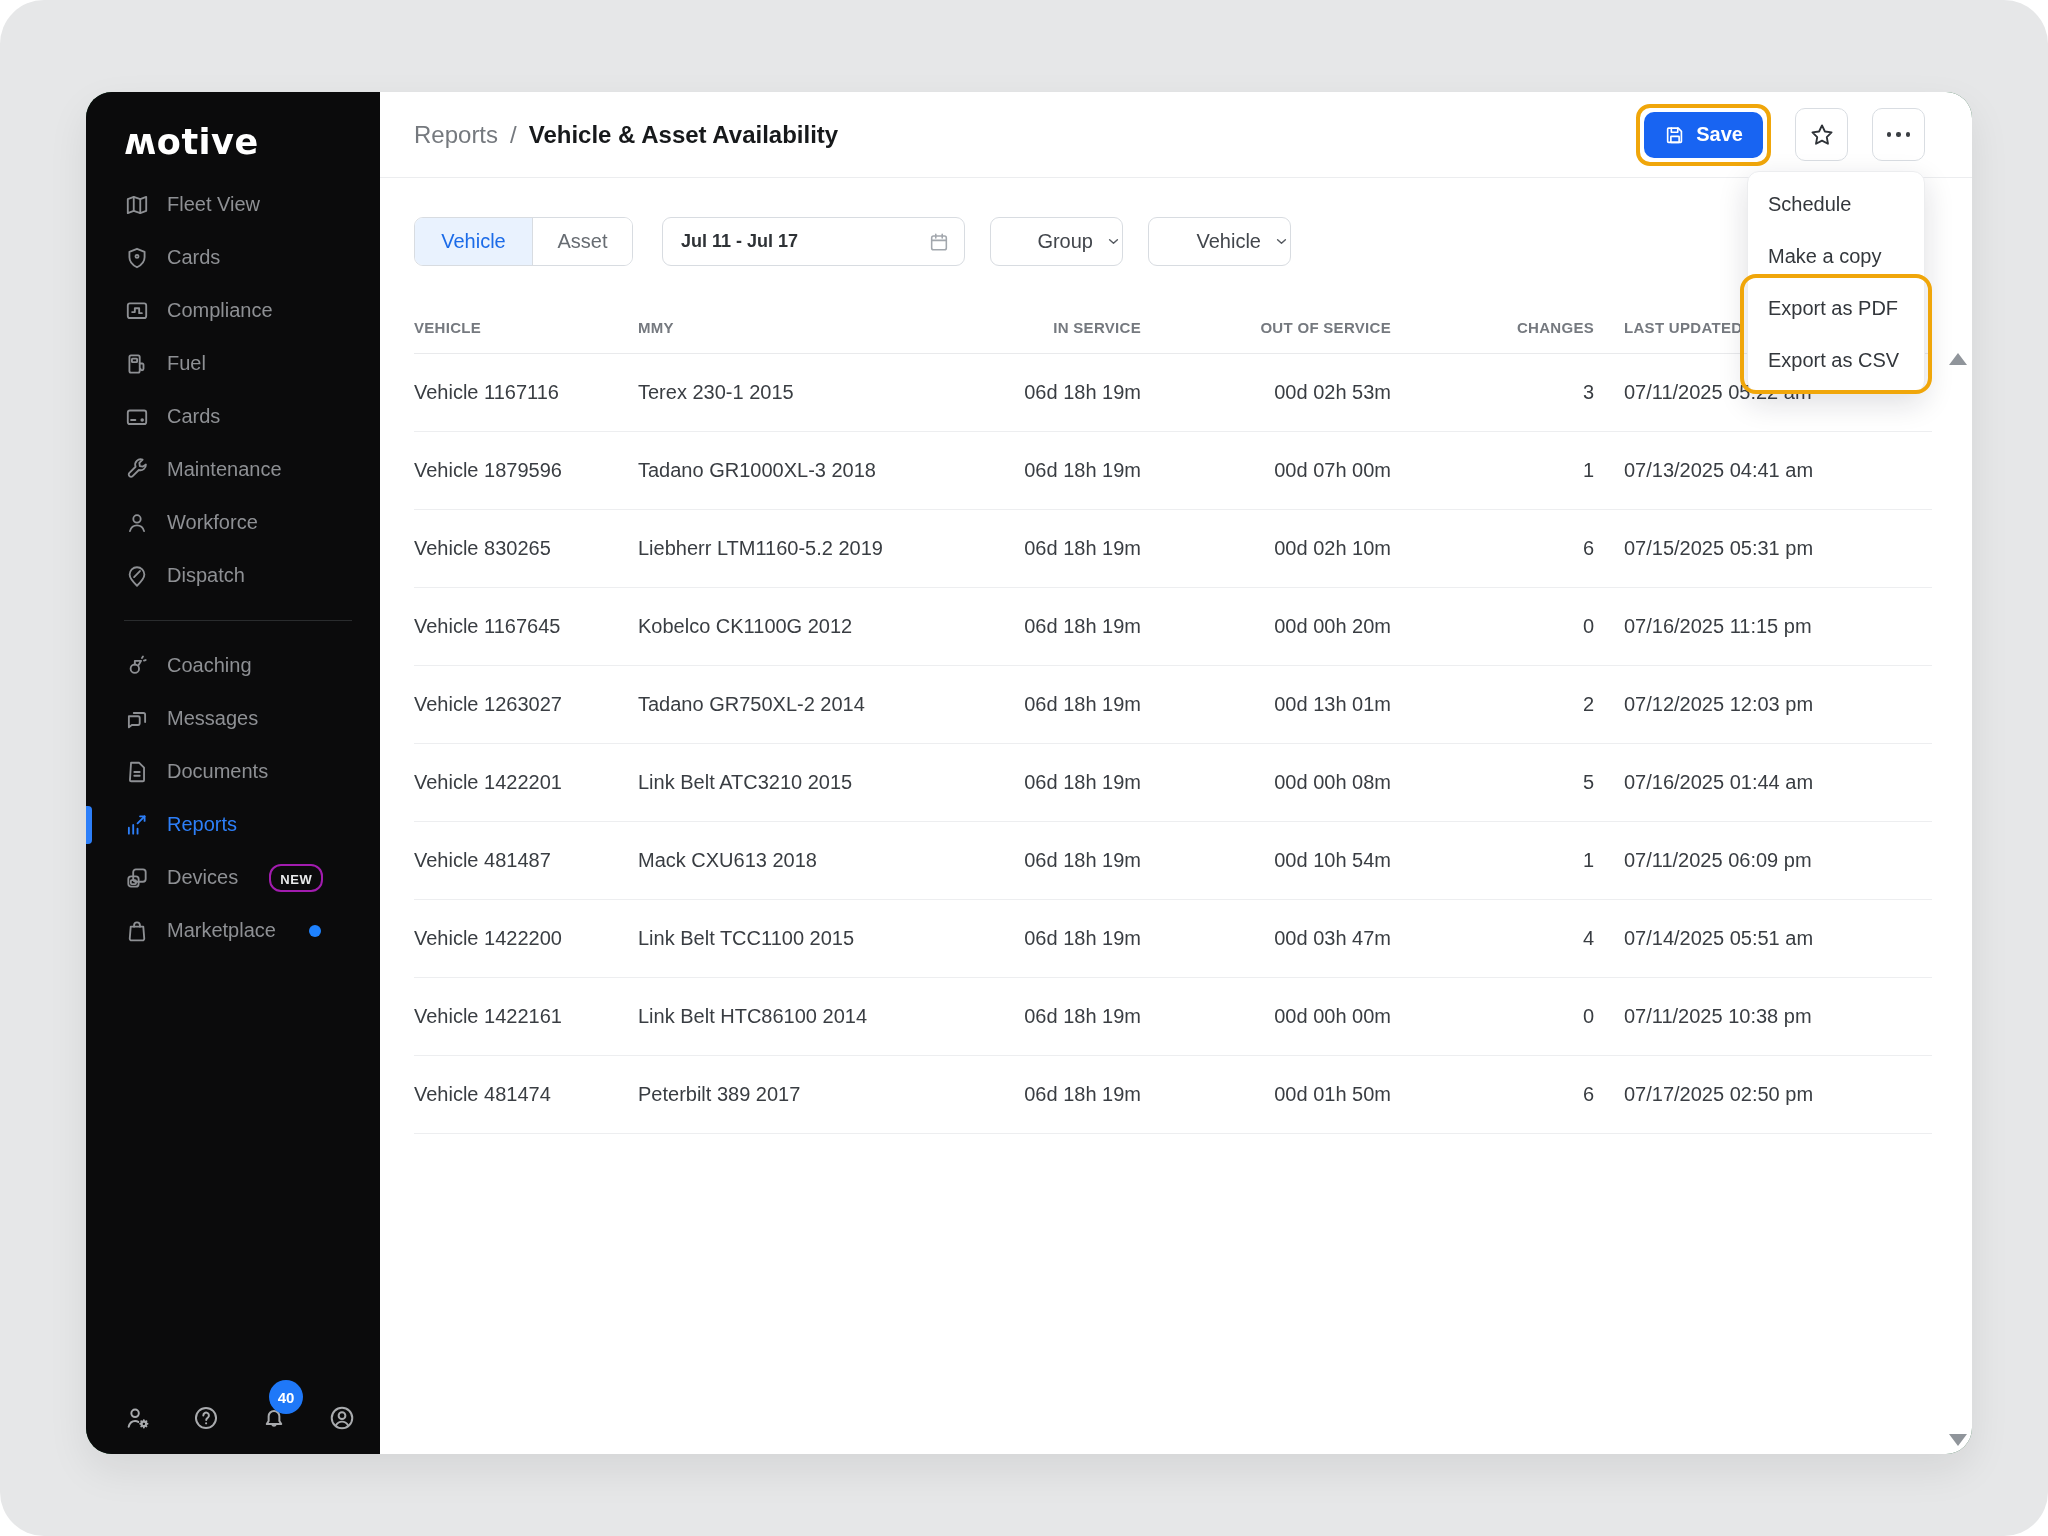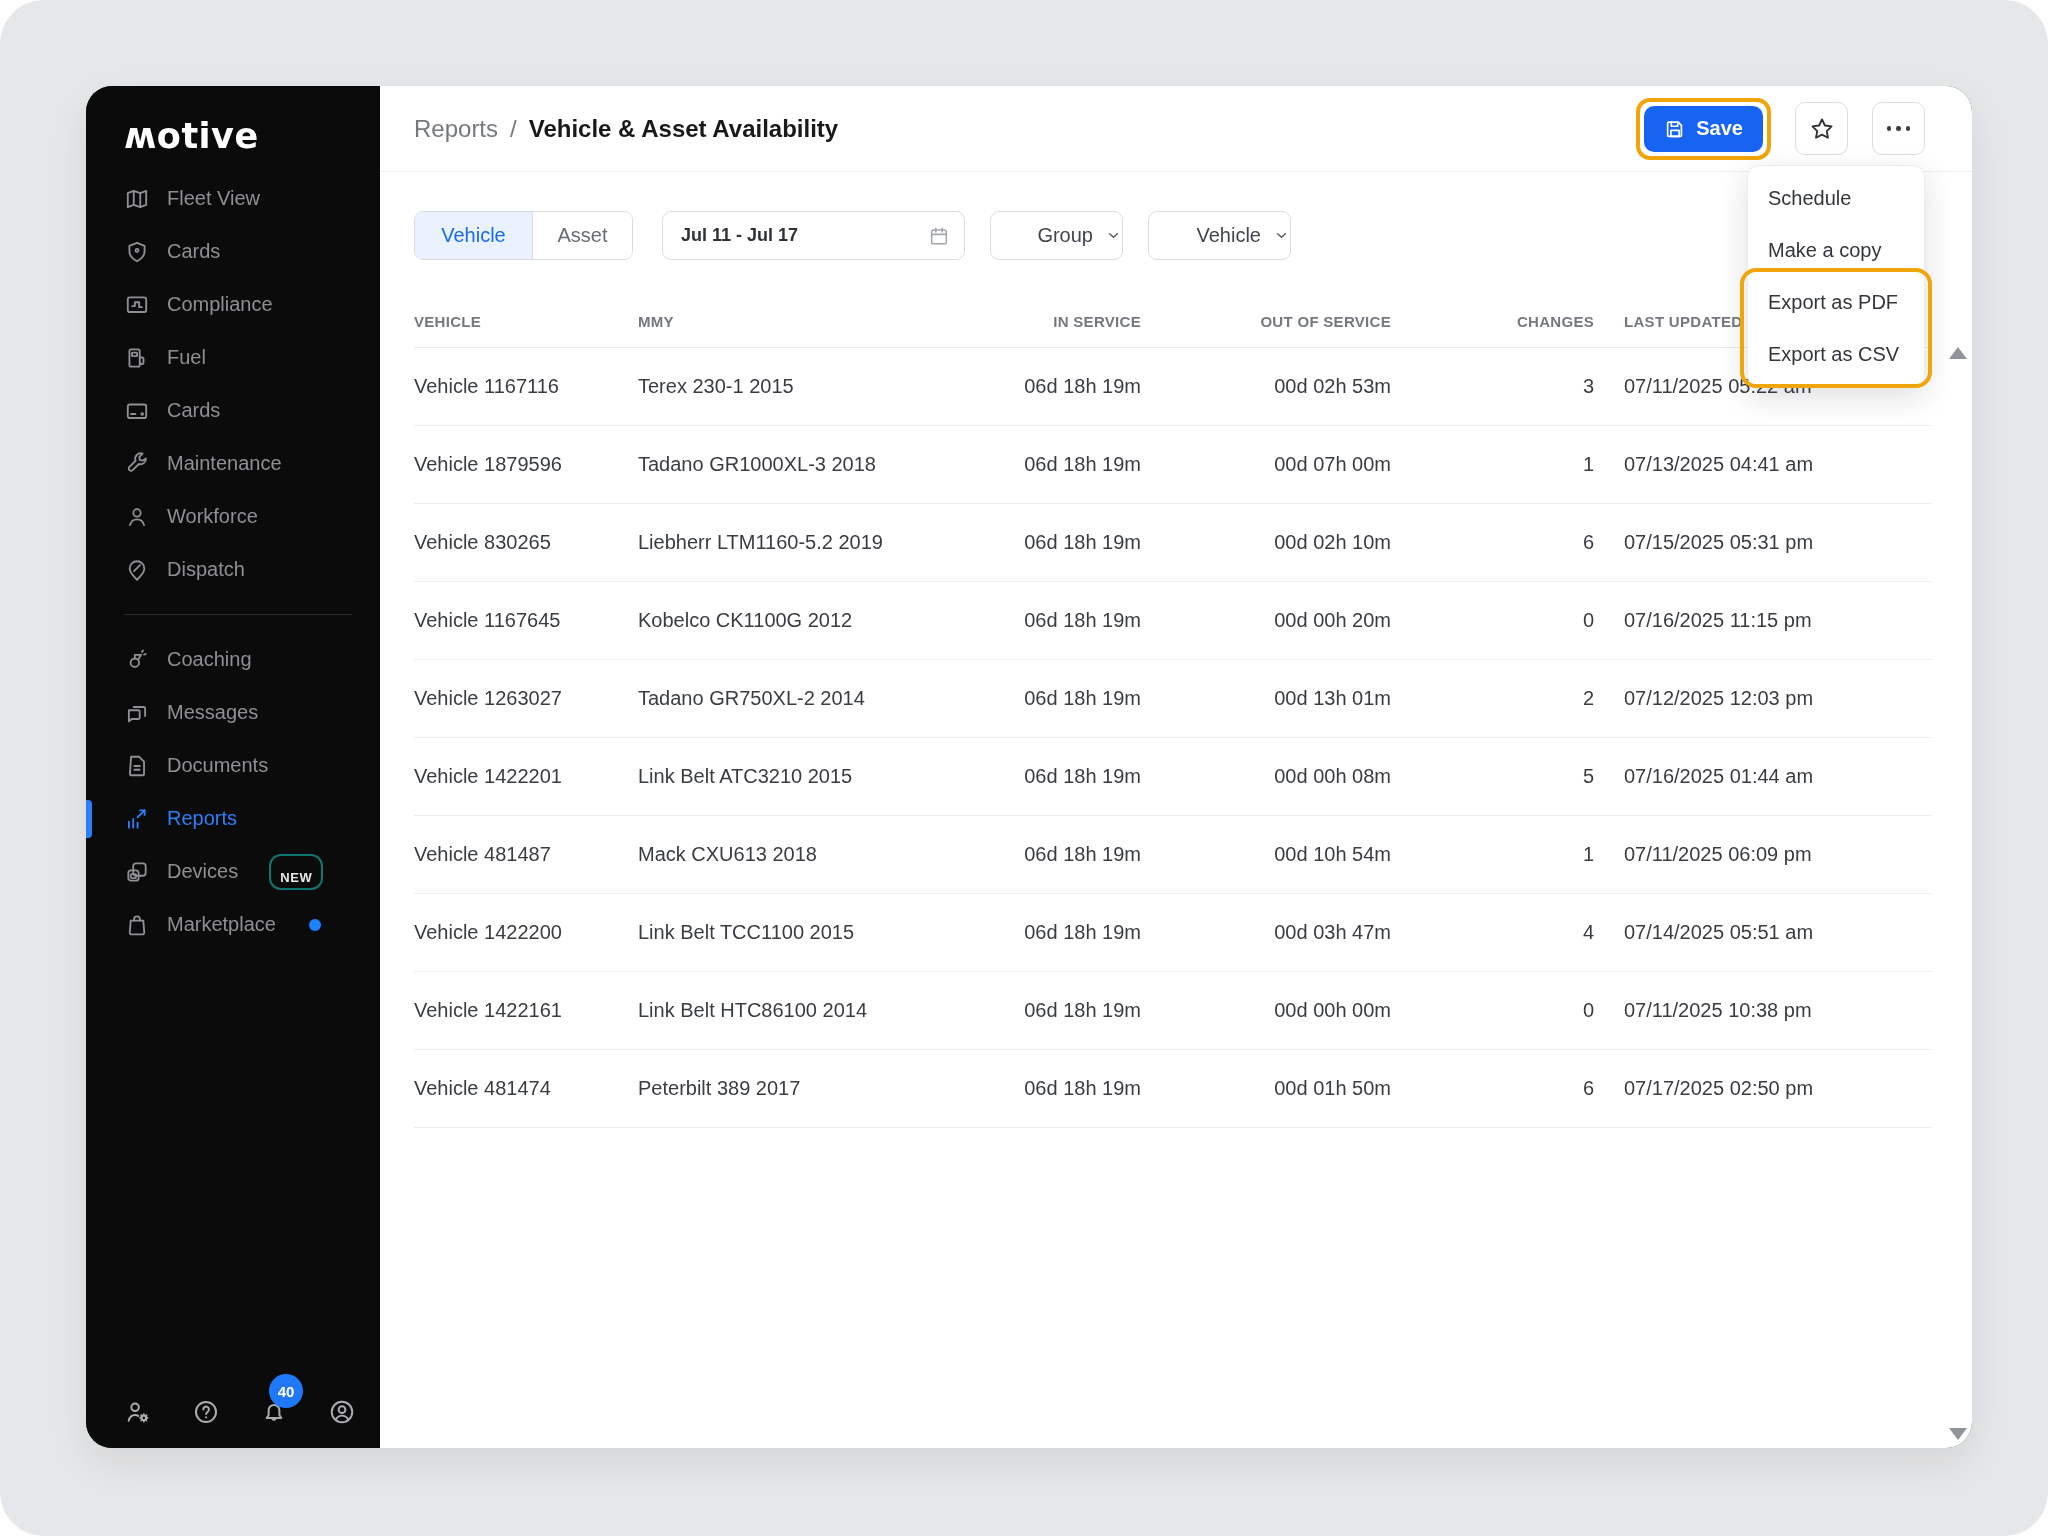--- a/index.html
+++ b/index.html
@@ -1,37 +1,37 @@
 <!DOCTYPE html>
 <html><head>
 <meta charset="utf-8">
 <style>
   * { margin:0; padding:0; box-sizing:border-box; }
   html,body { background:#fff; }
   body { font-family:"Liberation Sans", sans-serif; }
   .canvas { position:relative; width:2048px; height:1536px; background:#E6E7E8; border-radius:44px; overflow:hidden; }
 
   
-  .card { position:absolute; left:86px; top:86px; width:1886px; height:1362px;
+  .card { position:absolute; left:86px; top:92px; width:1886px; height:1362px;
           background:#14532d; border-radius:26px; overflow:hidden; display:flex;
           box-shadow:0 16px 40px rgba(0,0,0,.08); }
 
   
   .sidebar { position:relative; width:294px; flex:0 0 294px; background:#0B0B0C; color:#8E9094; }
   .logo { padding:30px 0 0 38px; height:66px; font-family:"DejaVu Sans", sans-serif;
           font-size:35px; font-weight:700; color:#FFFFFF; letter-spacing:.5px; }
   .nav { margin-top:20px; }
   .nav-item { position:relative; height:53px; display:flex; align-items:center; gap:17px;
               padding-left:38px; font-size:20px; color:#8E9094; cursor:pointer; }
   .nav-item .nicon { width:26px; height:26px; flex:0 0 26px; display:flex; align-items:center; justify-content:center; }
   .nav-item.active { color:#2D7FF9; }
   .nav-item.active .abar { position:absolute; left:0; top:50%; margin-top:-19px; width:6px; height:38px;
                            background:#2D7FF9; border-radius:0 4px 4px 0; }
   .nav-divider { height:1px; background:#2A2C2E; margin:18px 28px 18px 38px; }
-  .badge-new { margin-left:14px; border:2px solid #0f766e; border-radius:12px; padding:14px 9px 3px;
+  .badge-new { margin-left:14px; border:2px solid #a21caf; border-radius:12px; padding:6px 9px 3px;
                font-size:13px; font-weight:700; letter-spacing:.6px; color:#E9EAEB; }
   .mk-dot { width:12px; height:12px; border-radius:50%; background:#1E82FF; margin-left:16px; }
   .sidebar-footer { position:absolute; left:0; right:0; bottom:22px; display:flex; gap:40px;
                     padding-left:38px; color:#A9ABAE; align-items:center; }
   .f-ic { position:relative; width:28px; height:28px; display:flex; align-items:center; justify-content:center; }
   .bell-badge { position:absolute; top:-24px; left:9px; min-width:34px; height:34px; border-radius:17px;
                 background:#1F78F8; color:#fff; font-size:15px; font-weight:700;
                 display:flex; align-items:center; justify-content:center; padding:0 4px; }
 
   

